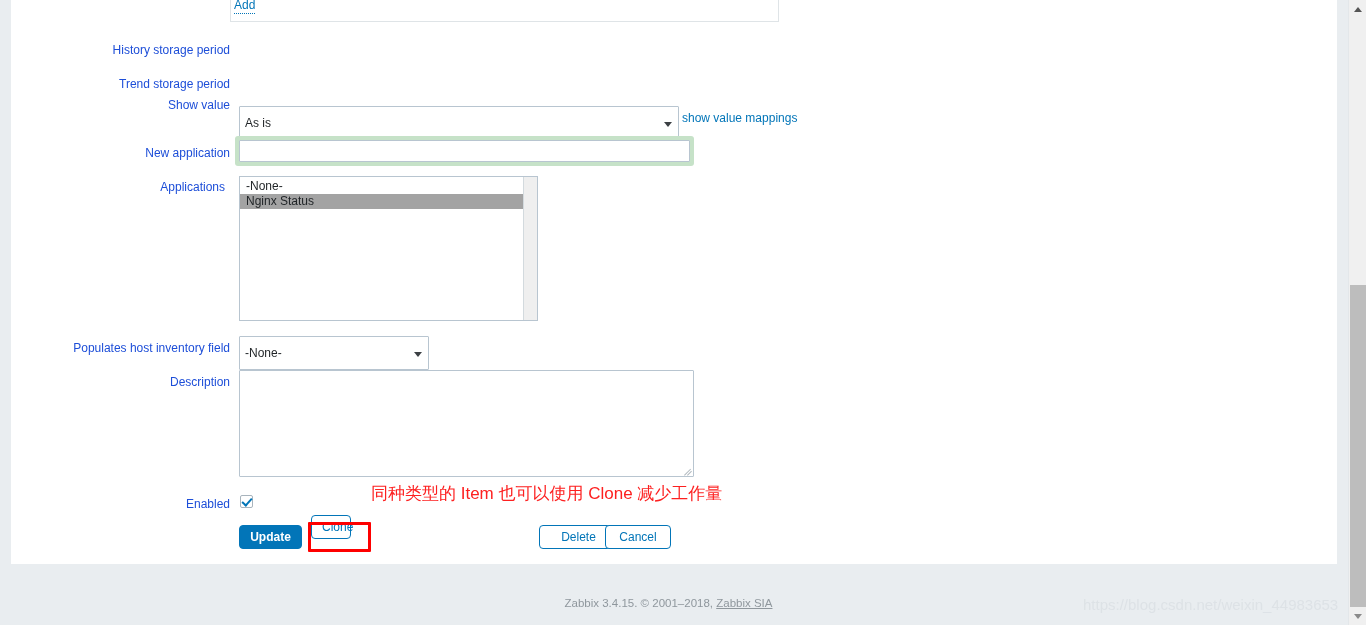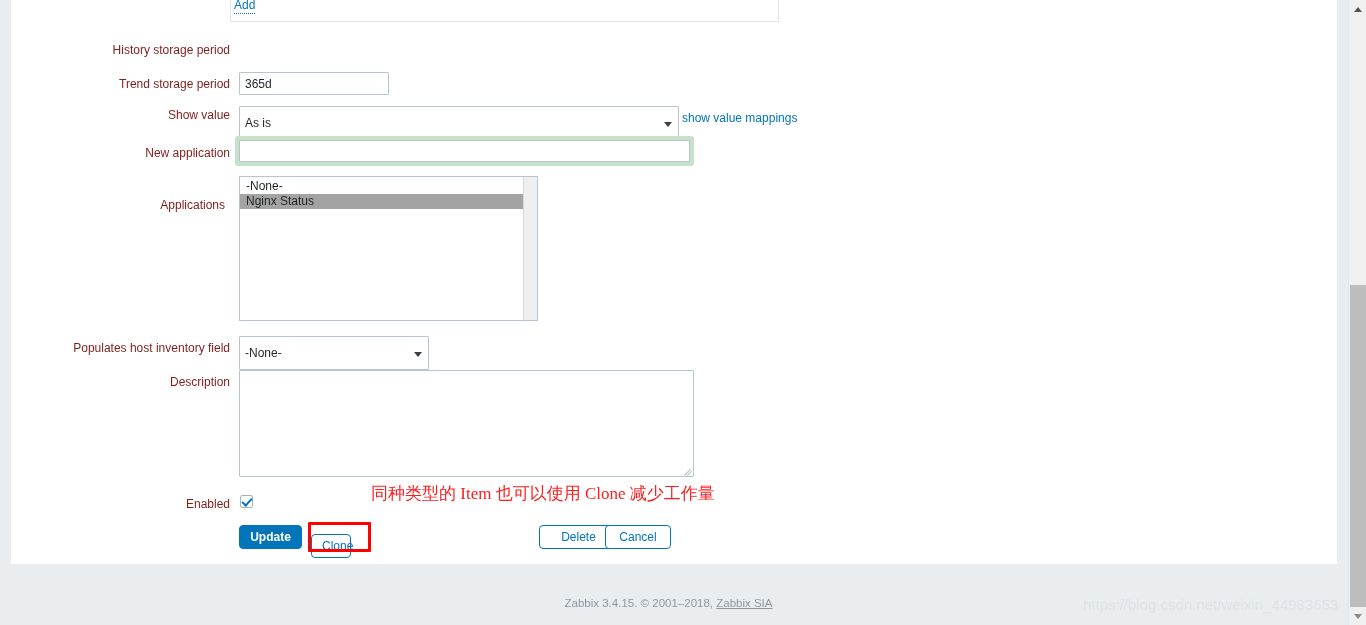--- a/index.html
+++ b/index.html
@@ -17,21 +17,21 @@
   }
   
   .content-panel {
     position: absolute;
     left: 11px; top: 0; width: 1326px; height: 564px;
     background: #ffffff;
   }
   .flabel {
     position: absolute;
     text-align: right;
-    color: #7f1d1d;
+    color: #1d4ed8;
     font-size: 12px;
     line-height: 14px;
     white-space: nowrap;
   }
   
   .tinput {
     position: absolute;
     border: 1px solid #b8c5d0;
     background: #fff;
     color: #1f2326;
@@ -198,21 +198,21 @@
     pointer-events: none;
   }
 
   
   .annotation {
     position: absolute;
     color: #fd2020;
     font-size: 17px;
     line-height: 20px;
     white-space: nowrap;
-    font-family: Liberation Serif, serif;
+    font-family: Liberation Sans, sans-serif;
   }
 
   
   .footer {
     position: absolute;
     left: 0; width: 1337px;
     text-align: center;
     font-size: 11.5px;
     color: #8f979d;
     white-space: nowrap;
@@ -266,34 +266,33 @@
 <div id="page">
 
   <div class="content-panel">
 
     <div class="addbox" style="left:219px; top:-18px; width:549px; height:40px;"></div>
     <a class="zlink dotted" style="left:223px; top:-2px;">Add</a>
 
     <div class="flabel" style="left:19px; top:43px; width:200px;">History storage period</div>
 
     <div class="flabel" style="left:19px; top:77px; width:200px;">Trend storage period</div>
-    <input class="tinput" type="text" style="left: 228px; top: 72px; width: 150px; height: 23px;" value="365d">
-
-    <div class="flabel" style="left:19px; top:108px; width:200px;text-align:right;">Show value</div>
+
+    <div class="flabel" style="left:19px; top:98px; width:200px;text-align:right;">Show value</div>
     <div class="zselect" style="left:228px; top:106px; width:440px; height:23px;">
       <span class="sel-val">As is</span>
       <span class="caret"></span>
     </div>
     <a class="zlink" style="left:671px; top:111px;">show value mappings</a>
 
     <div class="flabel" style="left:19px; top:146px; width:200px;">New application</div>
     <div class="focus-glow" style="left:224px; top:136px; width:459px; height:30px;"></div>
     <input class="tinput" type="text" style="left: 228px; top: 140px; width: 451px; height: 22px;" value="">
 
-    <div class="flabel" style="left:14px; top:180px; width:200px;margin-top:18px;">Applications</div>
+    <div class="flabel" style="left:14px; top:180px; width:200px;">Applications</div>
     <div class="zlist" style="left:228px; top:176px; width:299px; height:145px;">
       <div class="lb-inner">
         <div class="lb-opt">-None-</div>
         <div class="lb-opt selected">Nginx Status</div>
       </div>
       <div class="lb-scroll"></div>
     </div>
 
     <div class="flabel" style="left:19px; top:341px; width:200px;">Populates host inventory field</div>
     <div class="zselect" style="left:228px; top:336px; width:190px; height:23px;">
@@ -307,21 +306,21 @@
       <i style="left:2px; top:10px; width:9px;"></i>
       <i style="left:5px; top:10px; width:6px;"></i>
     </div>
 
     <div class="flabel" style="left:19px; top:497px; width:200px;">Enabled</div>
     <div class="zcheck" style="left:229px; top:495px;"></div>
 
     <div class="annotation" style="left:360px; top:484px;">同种类型的 Item 也可以使用 Clone 减少工作量</div>
 
     <button class="zbtn primary" style="left:228px; top:525px; width:63px;">Update</button>
-    <button class="zbtn" style="left:300px; top:534px; width:40px;">Clone</button>
+    <button class="zbtn" style="left:300px; top:515px; width:40px;">Clone</button>
     <div class="redbox" style="left:297px; top:522px; width:63px; height:30px;"></div>
     <button class="zbtn" style="left:528px; top:525px; width:79px;">Delete</button>
     <button class="zbtn" style="left:594px; top:525px; width:66px;">Cancel</button>
 
   </div>
 
   <div class="footer" style="top:597px;">
     <span>Zabbix 3.4.15. © 2001–2018, </span><a class="fl">Zabbix SIA</a>
   </div>
 

